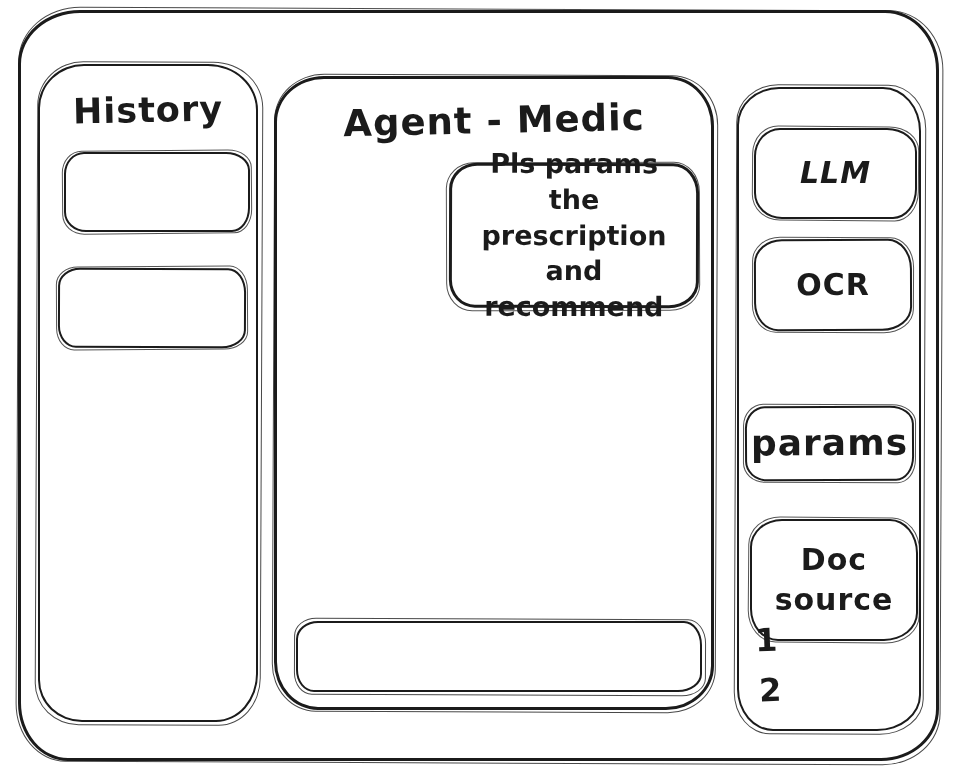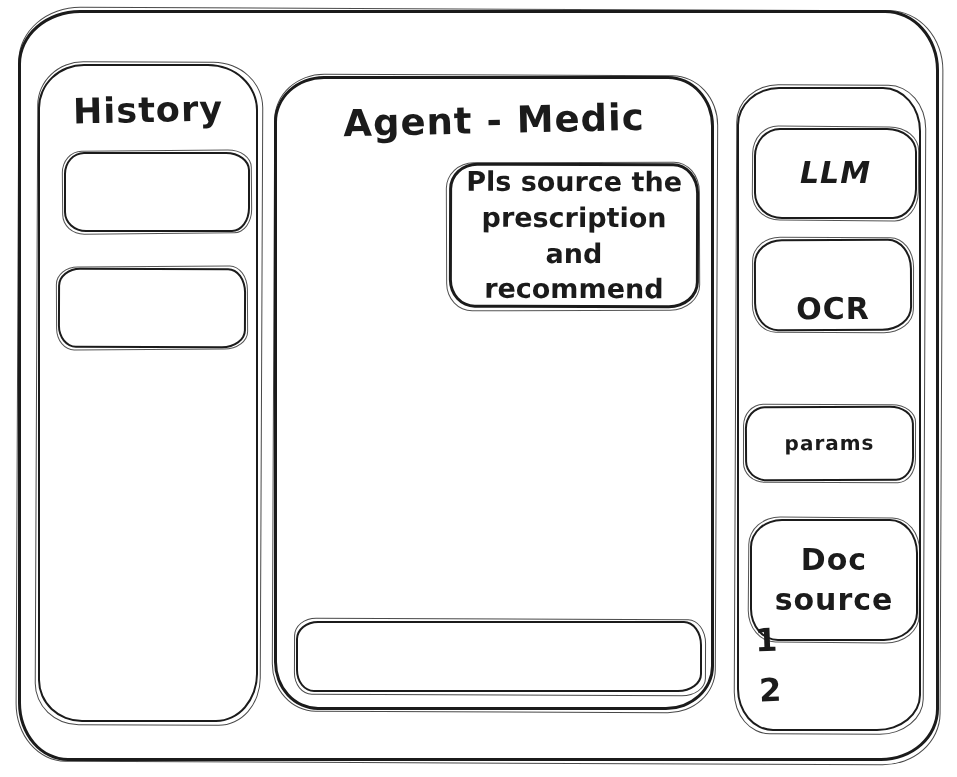--- a/index.html
+++ b/index.html
@@ -161,26 +161,25 @@
   }
   .tool-llm {
     left: 15px; top: 39px; width: 163px; height: 91px;
     border-radius: 26px 30px 24px 28px / 28px 24px 30px 26px;
     font-style: italic;
   }
   .tool-ocr {
     left: 15px; top: 150px; width: 158px; height: 92px;
     border-radius: 28px 24px 30px 24px / 24px 30px 24px 28px;
     transform: rotate(-0.2deg);
-    align-items: flex-end;
   }
   .tool-params {
     left: 6px; top: 317px; width: 169px; height: 75px;
     border-radius: 20px 24px 18px 22px / 22px 18px 24px 20px;
-    font-size: 20px;
+    font-size: 36px;
     transform: rotate(-0.3deg);
   }
   .tool-doc {
     left: 11px; top: 430px; width: 168px; height: 122px;
     border-radius: 32px 28px 34px 28px / 28px 34px 28px 32px;
     padding: 0 4px;
   }
   .doc-num {
     position: absolute;
     font-weight: bold;
@@ -200,21 +199,21 @@
   <div class="sketch thin history-panel">
     <div class="panel-title history-title">History</div>
     <div class="history-item history-item-1"></div>
     <div class="history-item history-item-2"></div>
   </div>
 
   <div class="sketch chat-panel">
     <div class="panel-title chat-title">Agent - Medic</div>
 
     <div class="bubble bubble-user">
-      <span>Pls source the prescription and recommend</span>
+      <span>Pls params the prescription and recommend</span>
     </div>
 
 
     <div class="sketch thin chat-input">
       <input type="text" value="" style="">
     </div>
   </div>
 
   <div class="sketch thin tools-panel">
     <div class="tool-box tool-llm">

